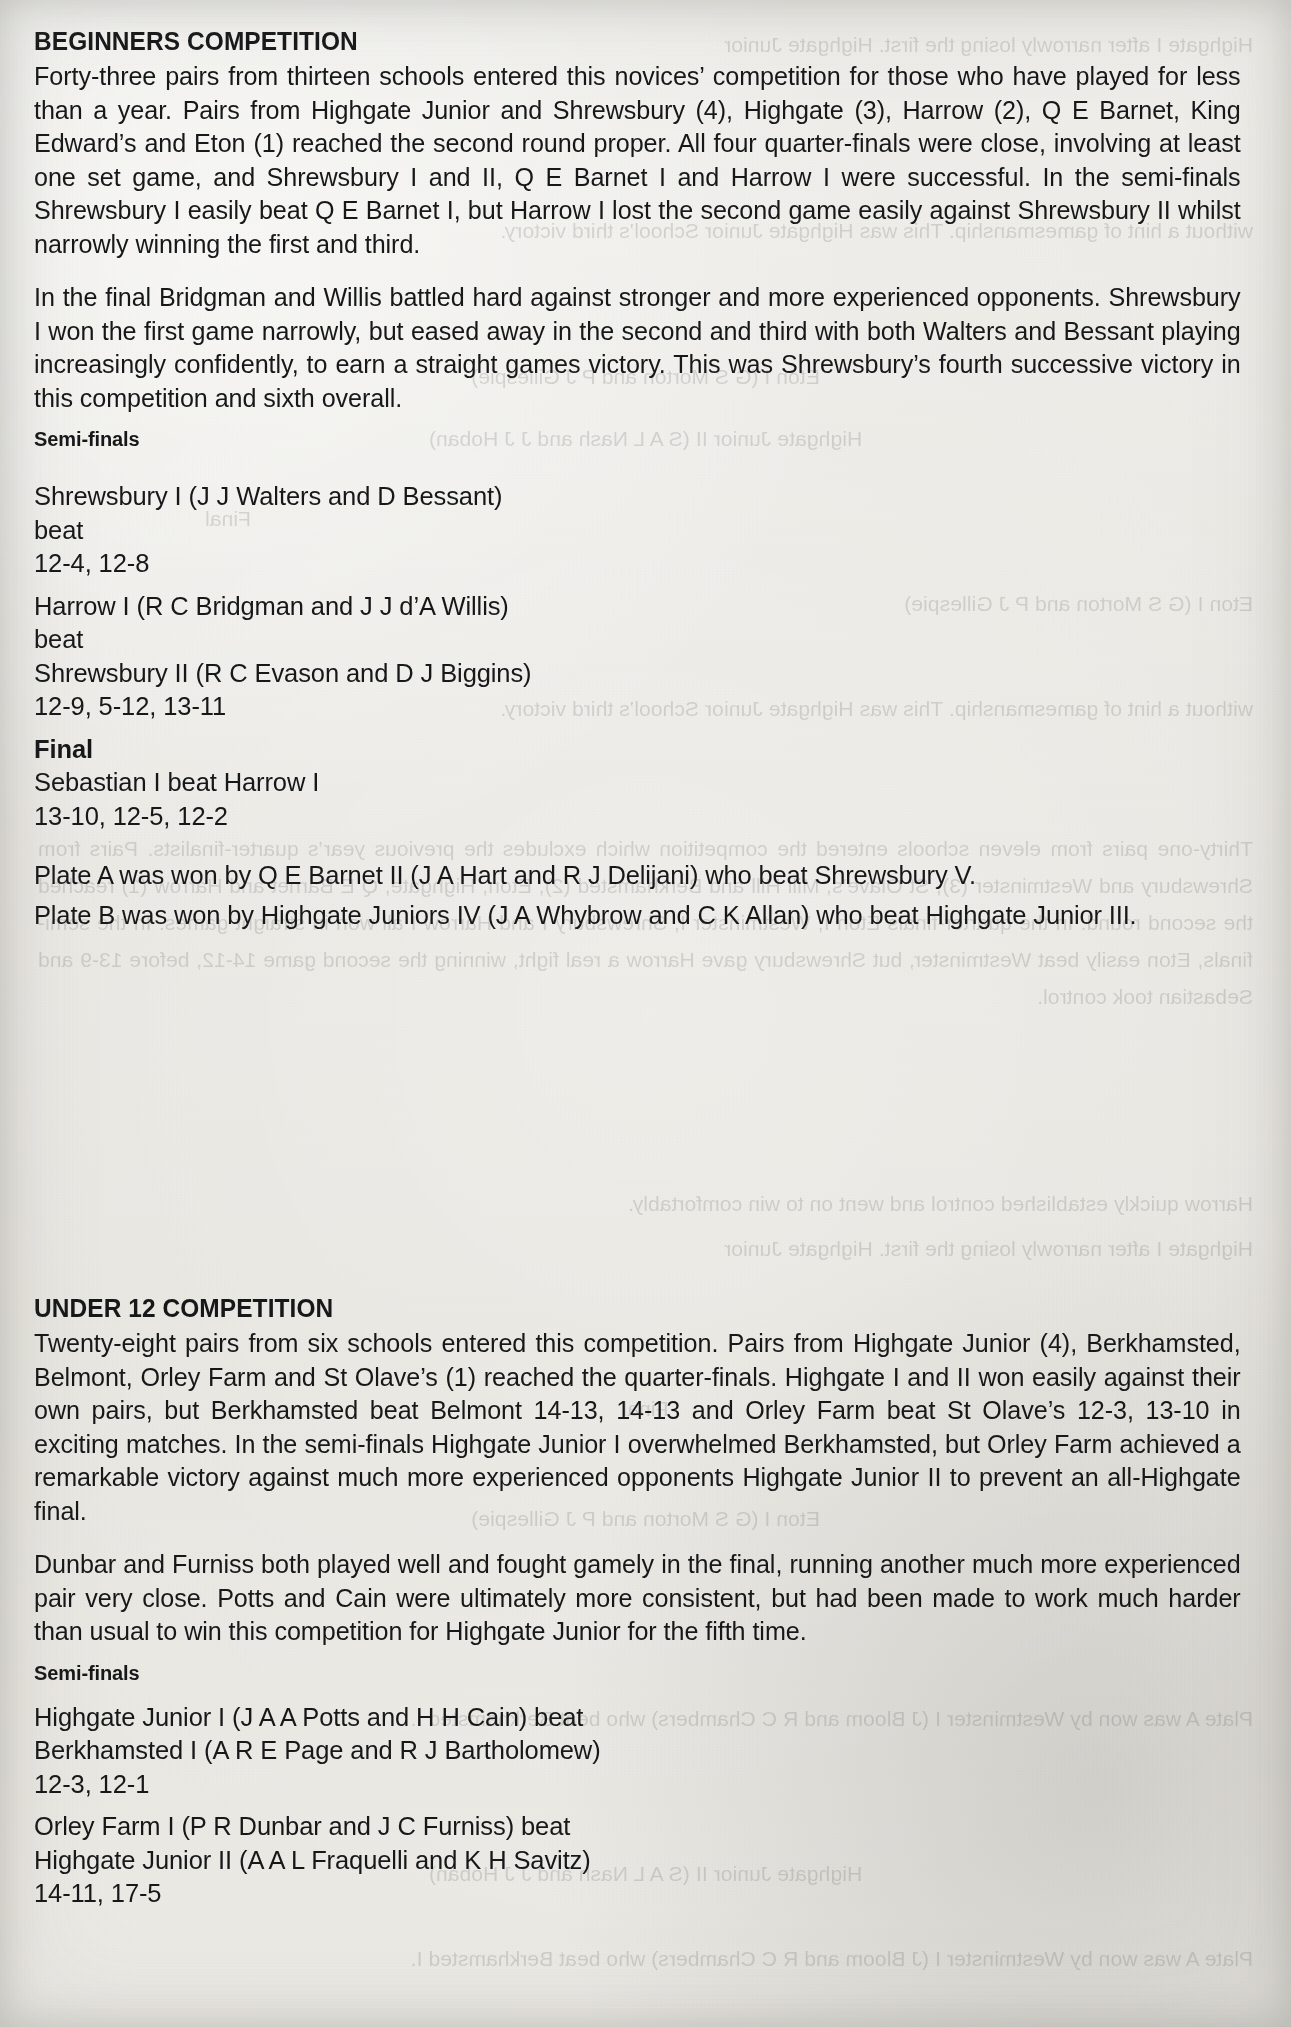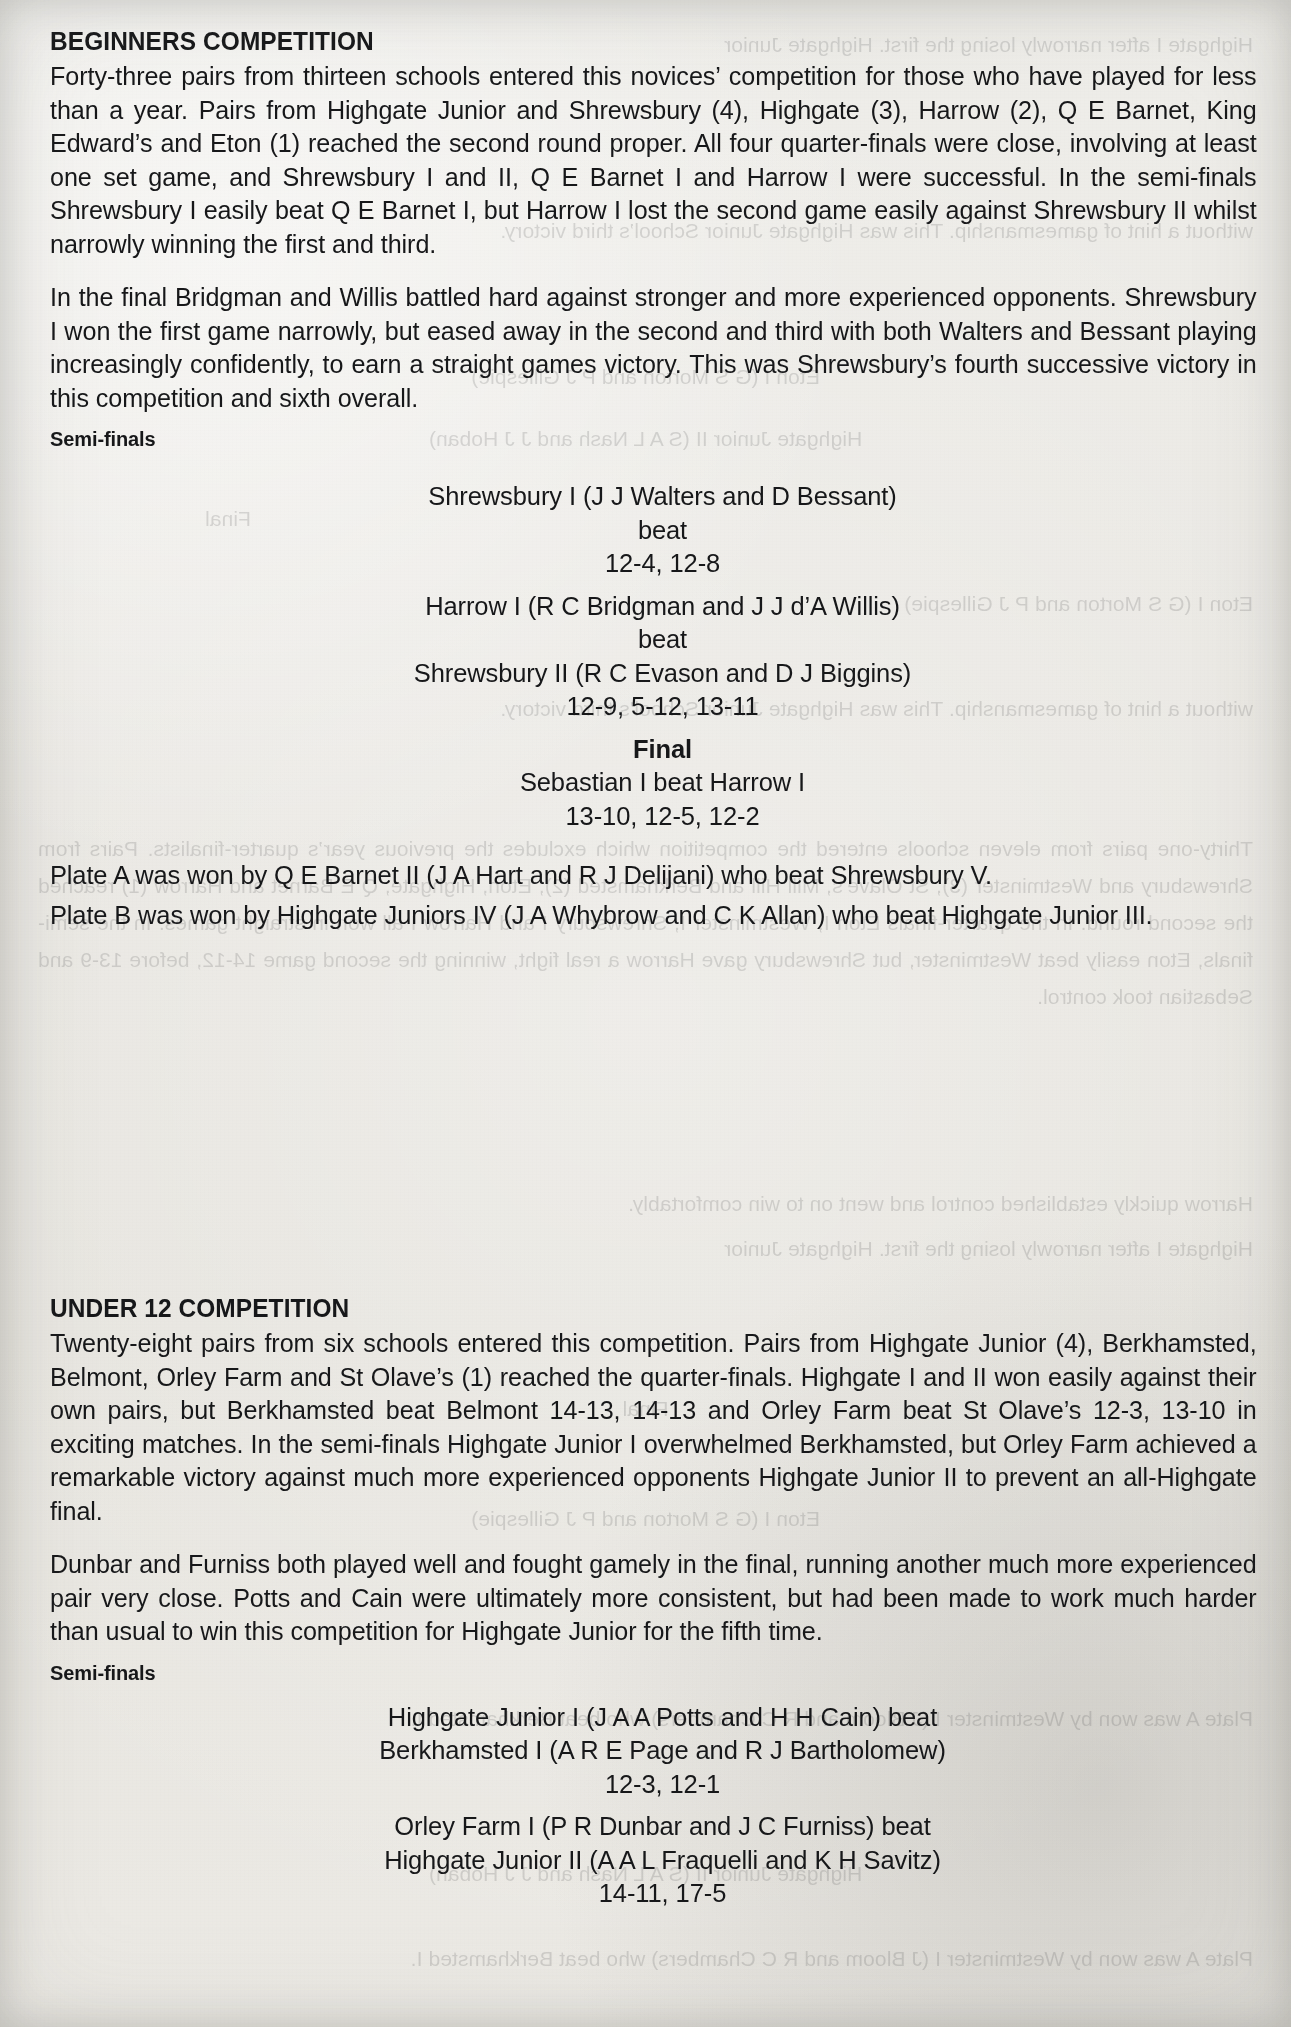--- a/index.html
+++ b/index.html
@@ -67,21 +67,21 @@
   .ghost-center { text-align: center; }
 
   .content {
     position: absolute;
     inset: 0;
     padding: 0;
   }
 
   .col {
     position: absolute;
-    left: 50px;
+    left: 34px;
     width: 1225px;
   }
 
   h2.section-head {
     font-family: "Liberation Sans", sans-serif;
     font-size: 26px;
     font-weight: bold;
     letter-spacing: .1px;
     margin: 0 0 4px 0;
     line-height: 30px;
@@ -101,21 +101,20 @@
 
   h3.sub-head {
     font-size: 20px;
     font-weight: bold;
     margin: 0;
     line-height: 33px;
     letter-spacing: -.1px;
   }
 
   .results {
-    text-align: center;
     font-size: 25.5px;
     line-height: 33.5px;
     letter-spacing: -.1px;
   }
   .results .line { display: block; }
   .results .line.gap-before { margin-top: 9px; }
   .results .line.bold { font-weight: bold; }
 
   .plate-line {
     font-size: 25.5px;

